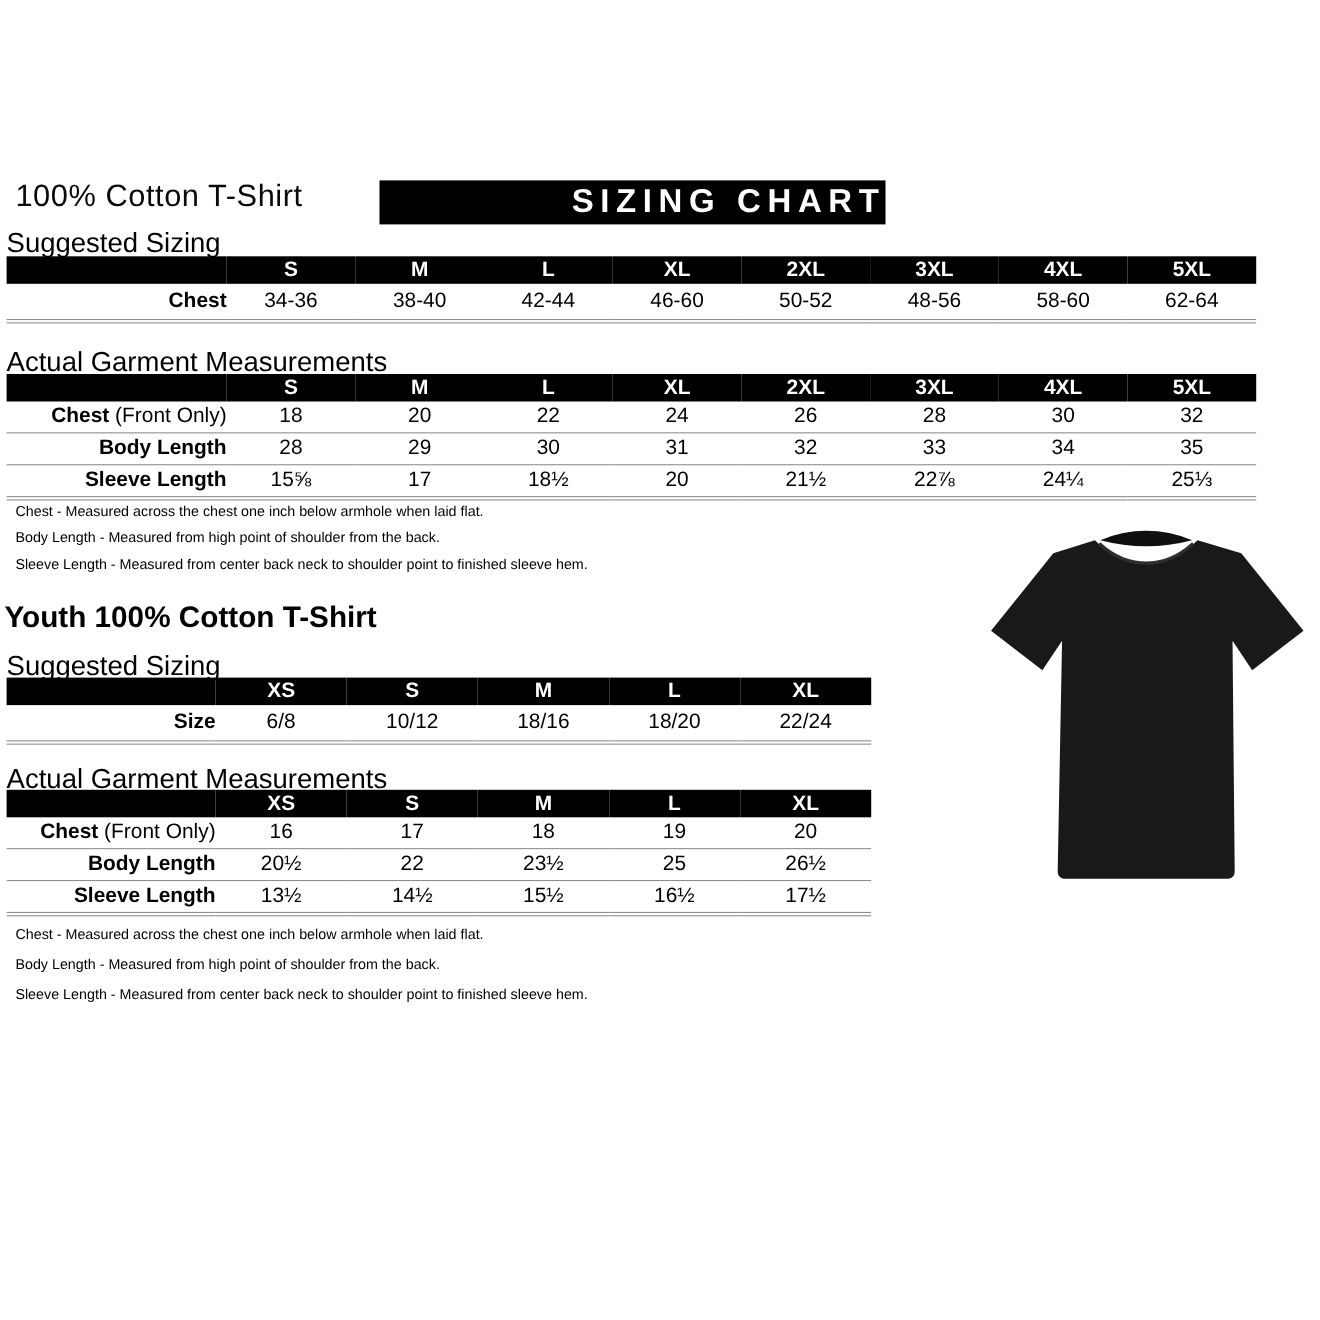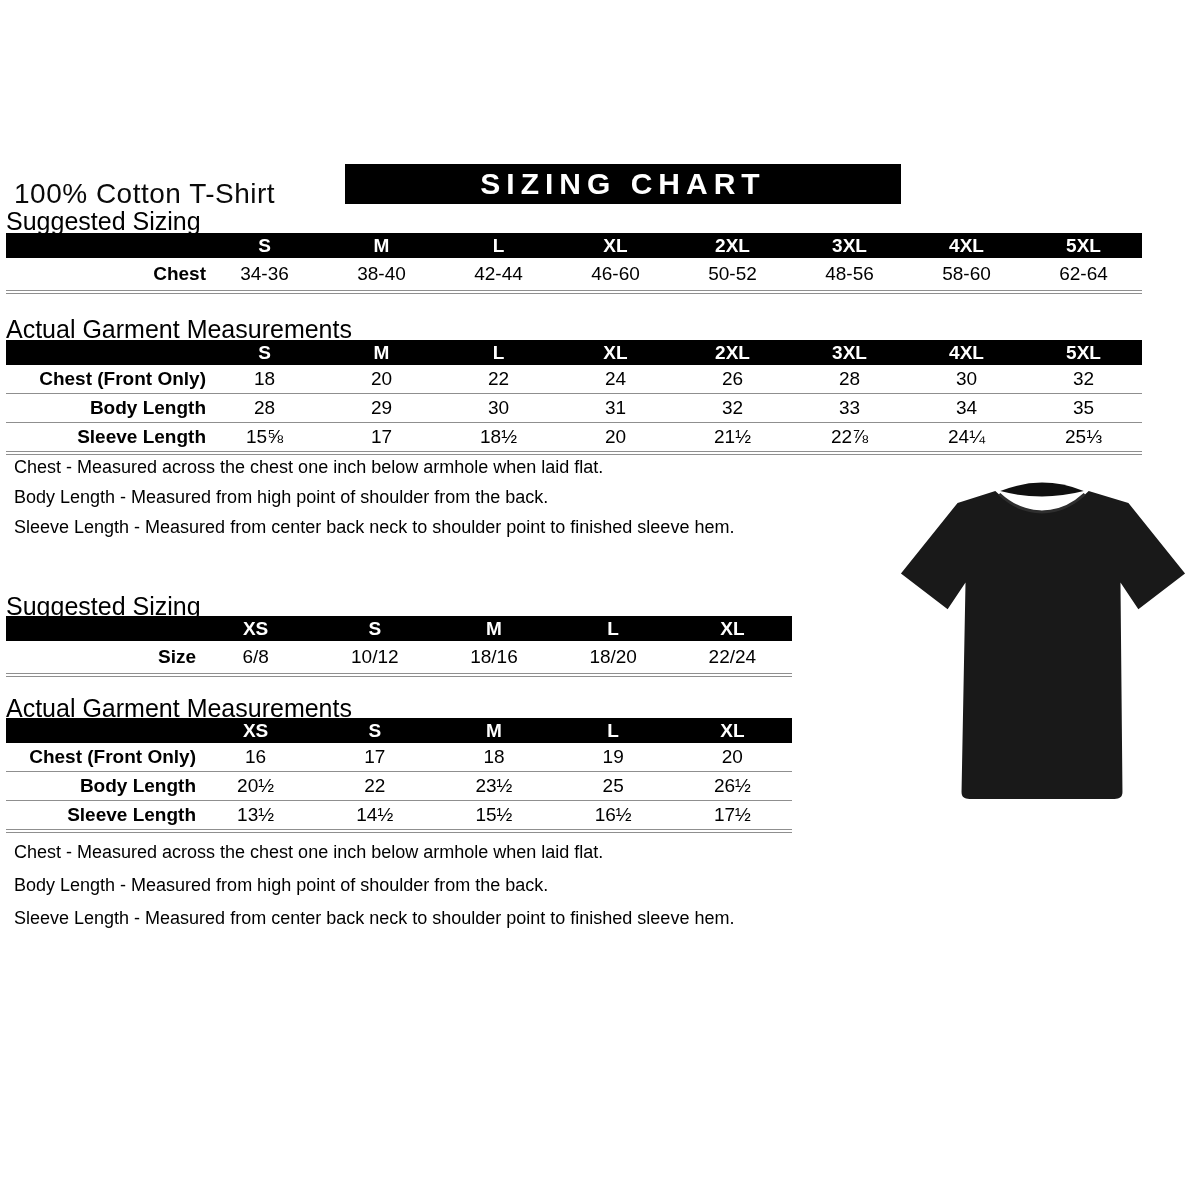--- a/index.html
+++ b/index.html
@@ -1,26 +1,26 @@
 <!DOCTYPE html>
 <html><head>
 <meta charset="utf-8">
 <style>
   html,body{margin:0;padding:0;background:#fff;}
   .page{
     position:relative;width:1200px;height:1200px;background:#ffffff;
     font-family:"Liberation Sans", sans-serif;color:#000;overflow:hidden;
   }
   .title{
-    position:absolute;left:14px;top:178px;margin:0;
+    position:absolute;left:14px;top:162px;margin:0;
     font-size:28px;font-weight:400;color:#0a0a0a;letter-spacing:.5px;
   }
   .banner{
-    position:absolute;left:345px;top:164px;width:556px;height:40px;
-    background:#000;color:#fff;display:flex;align-items:center;justify-content:center;
+    position:absolute;left:345px;top:164px;width:460px;height:40px;
+    background:#000;color:#fff;display:flex;align-items:center;justify-content:flex-end;
     font-size:30px;font-weight:bold;letter-spacing:6px;
   }
   .sec-label{
     position:absolute;left:6px;font-size:25px;color:#000;
   }
   .t{
     position:absolute;left:6px;border-collapse:collapse;table-layout:fixed;
     font-size:19px;color:#000;
   }
   .t-adult{width:1136px;}
@@ -30,24 +30,24 @@
   .t th{
     background:#000;color:#fff;font-weight:bold;font-size:19px;
     height:25px;padding:0;text-align:center;
   }
   .t td{
     text-align:center;height:28px;padding:0;
     border-bottom:1px solid #8f8f8f;
   }
   .t tbody tr:last-child td{border-bottom:4px double #8f8f8f;}
   .t td.lbl{text-align:right;padding-left:12px;font-weight:bold;white-space:nowrap;}
-  .t td.lbl .sfx{font-weight:700;}
+  .t td.lbl .sfx{font-weight:400;}
   .row-tall td{height:32px;}
   .notes{position:absolute;left:14px;}
-  .note{margin:0 0 9px 0;font-size:18px;color:#000;}
+  .note{margin:0 0 9px 0;font-size:13px;color:#000;}
   .notes-youth .note{margin-bottom:12px;}
   .youth-title{
     position:absolute;left:4px;top:546px;margin:0;
     font-size:27px;font-weight:bold;color:#000;
   }
   .shirt{position:absolute;left:893px;top:476px;}
 </style>
 </head>
 <body>
 
@@ -164,20 +164,21 @@
       </tr>
     </tbody>
   </table>
 
   <div class="notes" style="top:457px">
     <p class="note">Chest - Measured across the chest one inch below armhole when laid flat.</p>
     <p class="note">Body Length - Measured from high point of shoulder from the back.</p>
     <p class="note">Sleeve Length - Measured from center back neck to shoulder point to finished sleeve hem.</p>
   </div>
 
+  <h2 class="youth-title">Youth 100% Cotton T-Shirt</h2>
 
   <div class="sec-label" style="top:592px">Suggested Sizing</div>
 
   <table class="t t-youth" style="top:616px">
     <colgroup>
         <col class="c-lbl">
         <col>
         <col>
         <col>
         <col>

